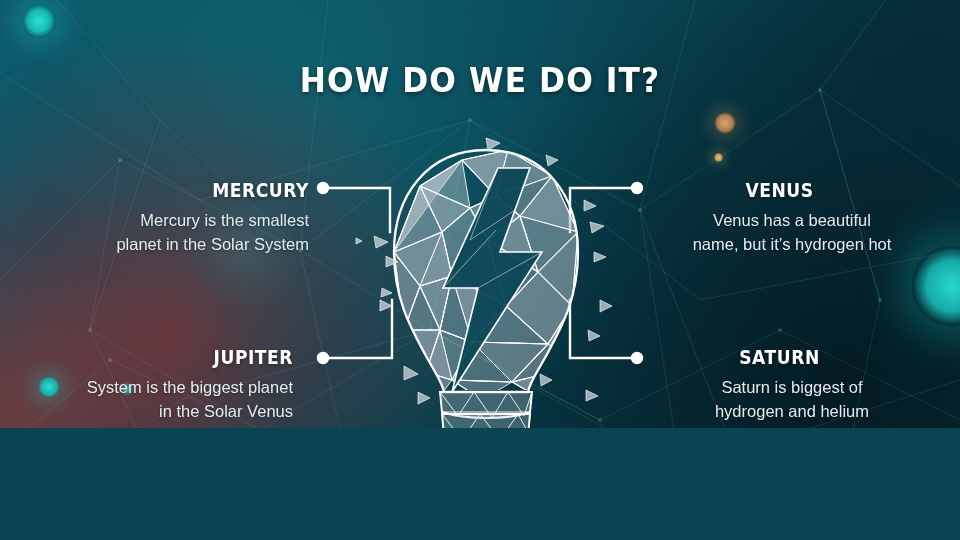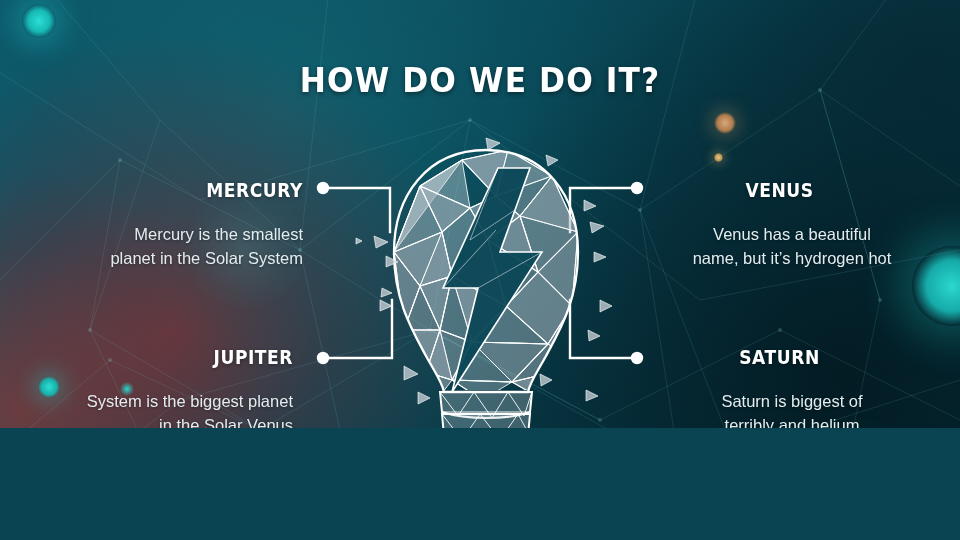--- a/index.html
+++ b/index.html
@@ -41,27 +41,27 @@
   .b-head{
     font-family:"DejaVu Sans","Liberation Sans",sans-serif;
     font-weight:bold;font-size:19px;letter-spacing:.6px;color:#ffffff;
     text-shadow:0 1px 4px rgba(0,0,0,.4);
     transform:scaleX(.9);
     line-height:20px;
   }
   .block.left .b-head{transform-origin:right center;}
   .block.right .b-head{transform-origin:left center;}
   .b-body{
-    margin-top:22px;font-size:16.5px;line-height:24px;
+    margin-top:8px;font-size:16.5px;line-height:24px;
     color:#e3edef;font-weight:400;
     text-shadow:0 1px 3px rgba(0,0,0,.35);
   }
 
   
-  #blk-mercury{left:53px;top:180px;}
+  #blk-mercury{left:59px;top:180px;}
   #blk-jupiter{left:43px;top:347px;}
   #blk-venus  {left:667px;top:180px;}
   #blk-saturn {left:667px;top:347px;}
 
   
   #graphic{position:absolute;left:0;top:0;width:960px;height:540px;}
 </style>
 </head>
 <body>
 
@@ -151,21 +151,21 @@
     <div class="b-body">
       <div>System is the biggest planet</div>
       <div>in the Solar Venus</div>
     </div>
   </div>
 
   <div class="block right" id="blk-saturn">
     <div class="b-head">SATURN</div>
     <div class="b-body">
       <div>Saturn is biggest of</div>
-      <div>terribly and helium</div>
+      <div>hydrogen and helium</div>
     </div>
   </div>
 
   <svg id="graphic" viewBox="0 0 960 540">
 
     <g stroke="#ffffff" stroke-width="2.4" fill="none" stroke-linecap="square">
       <path d="M323 188 H390 V232"></path>
       <path d="M637 188 H570 V232"></path>
       <path d="M323 358 H392 V300"></path>
       <path d="M637 358 H570 V300"></path>

